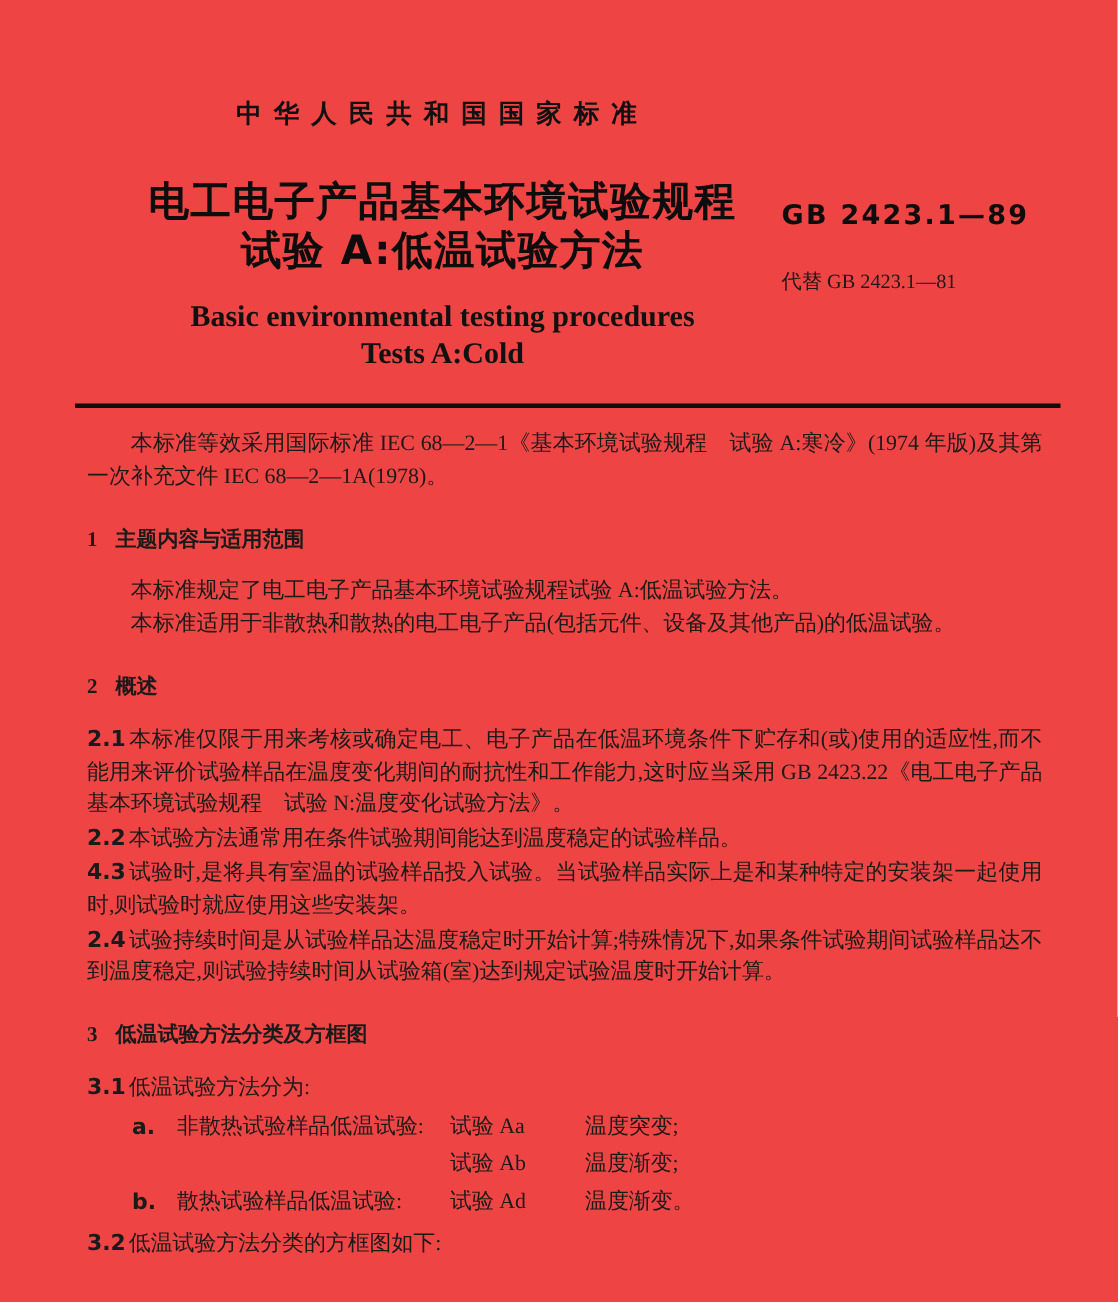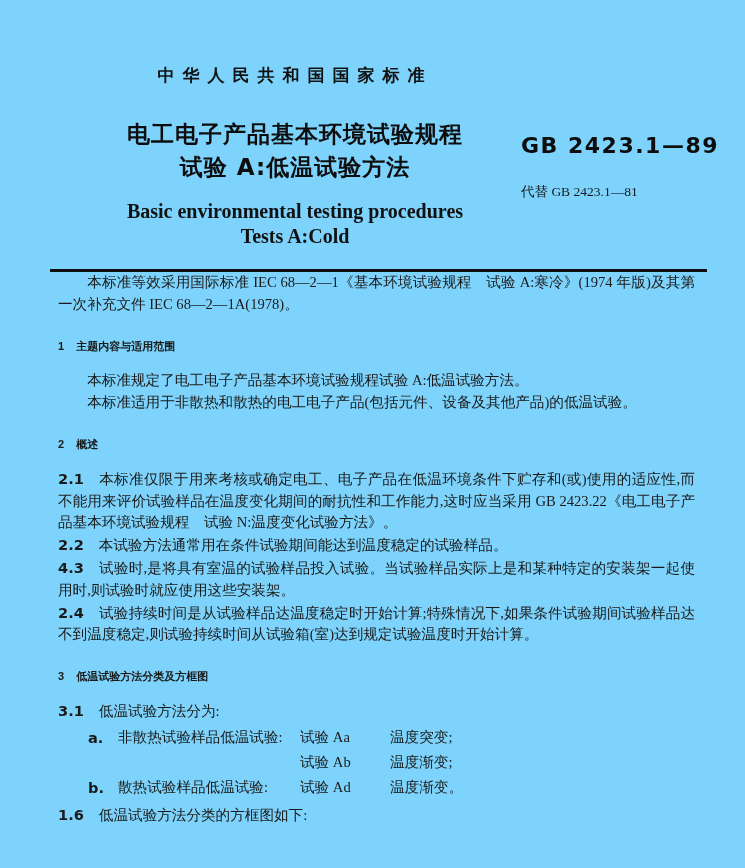--- a/index.html
+++ b/index.html
@@ -4,21 +4,21 @@
 <style>
   * { margin: 0; padding: 0; box-sizing: border-box; }
   html, body { background: #e9e9e9; }
   body { font-family: "Liberation Serif", "DejaVu Serif", serif; }
 
   .page {
     position: relative;
     width: 745px;
     height: 868px;
     margin: 0 auto;
-    background: #7dd3fc;
+    background: #ef4444;
     color: #1a1a1a;
     overflow: hidden;
   }
 
   
   .doc-header { position: relative; padding-top: 64px; }
 
   .title-col {
     margin-left: 55px;
     width: 480px;
@@ -29,41 +29,41 @@
     font-family: "DejaVu Sans", "Liberation Sans", sans-serif;
     font-weight: bold;
     font-size: 17px;
     letter-spacing: 8px;
     color: #111;
   }
 
   .title-zh {
     font-family: "DejaVu Sans", "Liberation Sans", sans-serif;
     font-weight: bold;
-    font-size: 23px;
+    font-size: 27px;
     line-height: 33px;
     letter-spacing: 1px;
     color: #0d0d0d;
   }
   .title-zh.l1 { margin-top: 31px; }
 
   .title-en {
     font-family: "Liberation Serif", "DejaVu Serif", serif;
     font-weight: bold;
     font-size: 20px;
     line-height: 24.5px;
     color: #111;
   }
   .title-en.e1 { margin-top: 15px; }
 
   .code-block { position: absolute; left: 521px; top: 133px; }
   .std-code {
     font-family: "DejaVu Sans", "Liberation Sans", sans-serif;
     font-weight: bold;
-    font-size: 22px;
+    font-size: 18px;
     letter-spacing: 1.5px;
     color: #0d0d0d;
     white-space: nowrap;
   }
   .supersedes {
     margin-top: 25px;
     font-size: 13.5px;
     color: #1a1a1a;
     white-space: nowrap;
   }
@@ -76,36 +76,36 @@
 
   
   .doc-body {
     padding: 0 50px 0 58px;
     font-size: 14.6px;
     line-height: 21.8px;
     text-align: justify;
   }
 
   .para { text-indent: 2em; }
-  .foreword { }
+  .foreword { margin-top: 14px; }
 
   .sec-heading {
     margin-top: 20px;
     margin-bottom: 12px;
-    font-family: Liberation Sans, sans-serif;
-    font-weight: bold;
-    font-size: 11px;
+    font-family: Liberation Serif, serif;
+    font-weight: bold;
+    font-size: 14px;
     text-align: left;
   }
   .sec-heading .num { margin-right: 12px; }
 
   .clause .num {
     font-family: "DejaVu Sans", "Liberation Sans", sans-serif;
     font-weight: bold;
-    margin-right: 15px;
+    margin-right: 2px;
   }
 
   .s1-paras { margin-top: 13px; }
   .s3-clause { margin-top: 12px; }
 
   .class-list { margin-top: 2px; }
   .class-row {
     display: flex;
     line-height: 25px;
     text-align: left;
@@ -195,18 +195,18 @@
         </div>
         <div class="class-row">
           <span class="item-label">b.</span>
           <span class="item-category">散热试验样品低温试验:</span>
           <span class="item-test">试验 Ad</span>
           <span class="item-mode">温度渐变。</span>
         </div>
       </div>
 
       <p class="clause" style="margin-top:4px;">
-        <span class="num">1.6</span><span>低温试验方法分类的方框图如下:</span>
+        <span class="num">3.2</span><span>低温试验方法分类的方框图如下:</span>
       </p>
     </div>
 
   </main>
 </div>
 
 </body></html>

